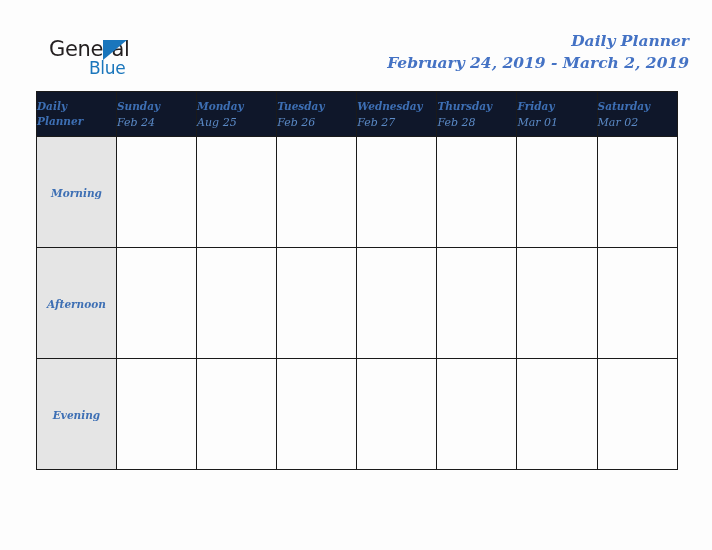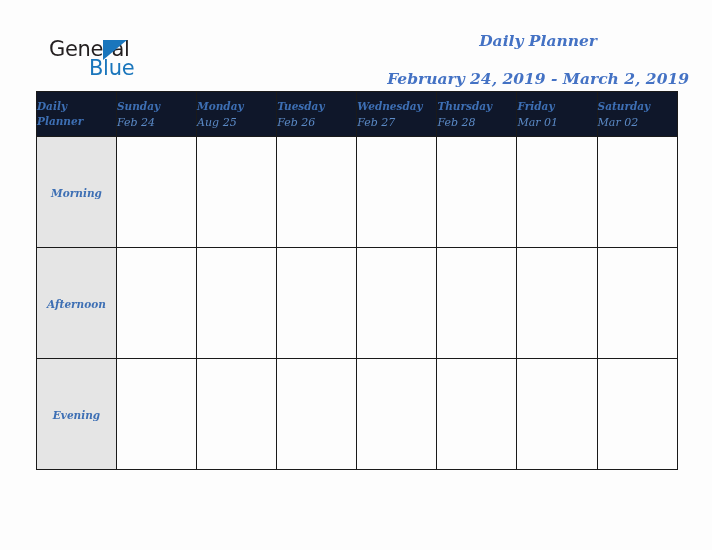--- a/index.html
+++ b/index.html
@@ -41,59 +41,59 @@
     letter-spacing: -0.3px;
     color: #231f20;
     line-height: 22px;
     white-space: nowrap;
   }
   .logo-line2 {
     position: absolute;
     left: 40px;
     top: 19px;
     font-family: "DejaVu Sans", sans-serif;
-    font-size: 21px;
+    font-size: 17px;
     letter-spacing: -0.3px;
     color: #1a76bc;
     line-height: 22px;
     white-space: nowrap;
   }
   .logo-triangle {
     position: absolute;
     left: 54px;
     top: 2px;
     width: 0;
     height: 0;
     border-left: 24px solid #1a76bc;
     border-bottom: 20px solid transparent;
   }
 
   #title-block {
     position: absolute;
     right: 36px;
     top: 30px;
-    text-align: center;
+    text-align: right;
   }
   #planner-title {
     font-family: "DejaVu Serif", serif;
     font-style: italic;
     font-weight: bold;
     font-size: 15.5px;
     color: #4472c4;
     line-height: 22px;
     white-space: nowrap;
   }
   #planner-daterange {
     font-family: "DejaVu Serif", serif;
     font-style: italic;
     font-weight: bold;
     font-size: 15.5px;
     color: #4472c4;
     line-height: 22px;
-    margin-top: 16px;
+    margin-top: 0;
     white-space: nowrap;
   }
 
   
   #planner-table {
     position: absolute;
     left: 36px;
     top: 91px;
     width: 641px;
     border-collapse: collapse;

